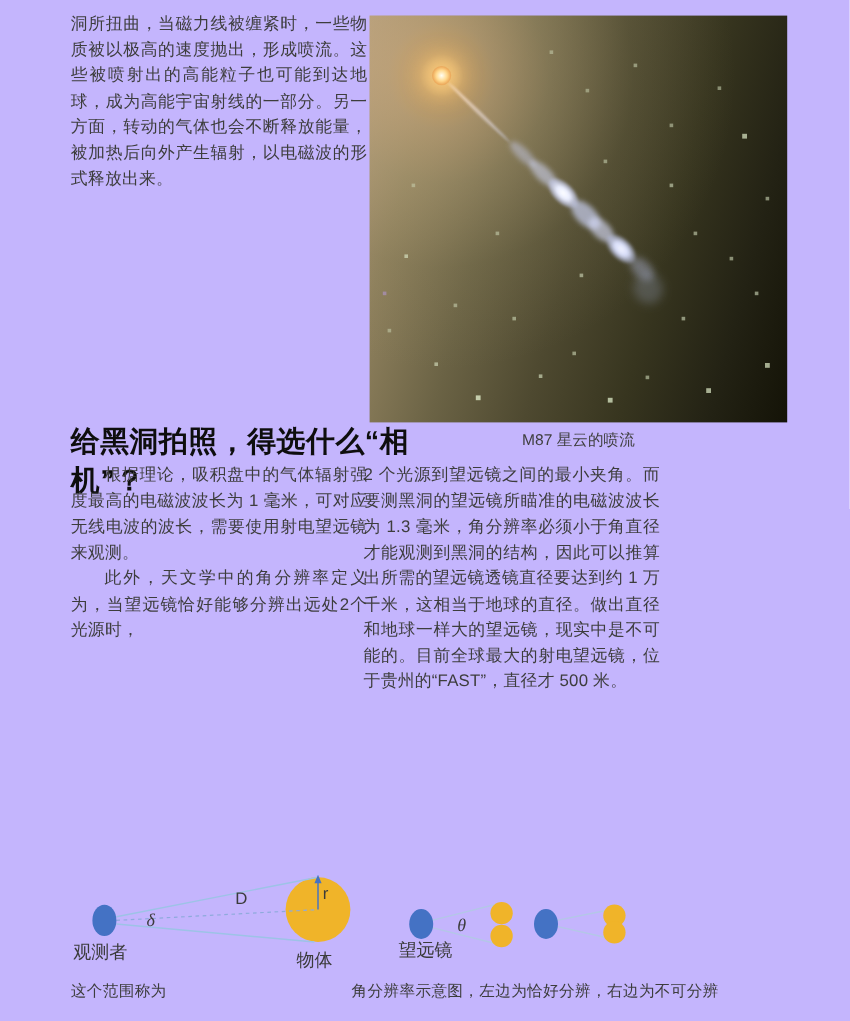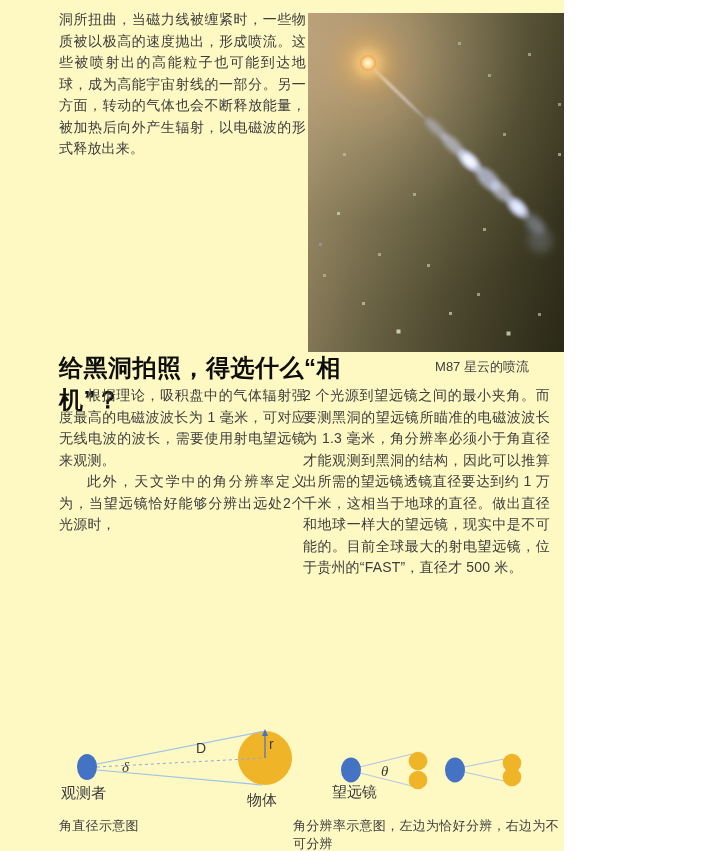--- a/index.html
+++ b/index.html
@@ -1,17 +1,17 @@
 <!DOCTYPE html>
 <html><head>
 <meta charset="utf-8">
 <style>
   html,body{margin:0;padding:0;}
   body{font-family:"Liberation Sans","DejaVu Sans",sans-serif;background:#ffffff;}
-  .page{position:relative;width:564px;height:851px;background:#fef9c3;overflow:hidden;}
+  .page{position:relative;width:708px;height:851px;background:#c4b5fd;overflow:hidden;}
 
   
   .textblock{position:absolute;color:#3d3d3d;font-size:14px;line-height:21.5px;
              text-align:justify;letter-spacing:0.2px;}
   .textblock p{margin:0;}
   .textblock p.indent{text-indent:2em;}
   .tb-top-left{left:59px;top:9px;width:247px;}
   .col-left{left:59px;top:385px;width:247px;}
   .col-right{left:303px;top:385px;width:247px;}
 
@@ -140,16 +140,16 @@
     <text x="51" y="38" class="svg-math">θ</text>
     <text x="2" y="59" class="svg-label">望远镜</text>
 
     <line x1="134" y1="29" x2="174" y2="21" stroke="#b4c7e7" stroke-width="1.2"></line>
     <line x1="134" y1="34" x2="174" y2="43" stroke="#b4c7e7" stroke-width="1.2"></line>
     <circle cx="182" cy="25" r="9.3" fill="#f0b429"></circle>
     <circle cx="182" cy="39" r="9.3" fill="#f0b429"></circle>
     <ellipse cx="125" cy="32" rx="10" ry="12.5" fill="#4472c4"></ellipse>
   </svg>
 
-  <div class="diag-caption cap-left">角直径示意图</div>
+  <div class="diag-caption cap-left">这个范围称为</div>
   <div class="diag-caption cap-right">角分辨率示意图，左边为恰好分辨，右边为不可分辨</div>
 
 </div>
 
 </body></html>

